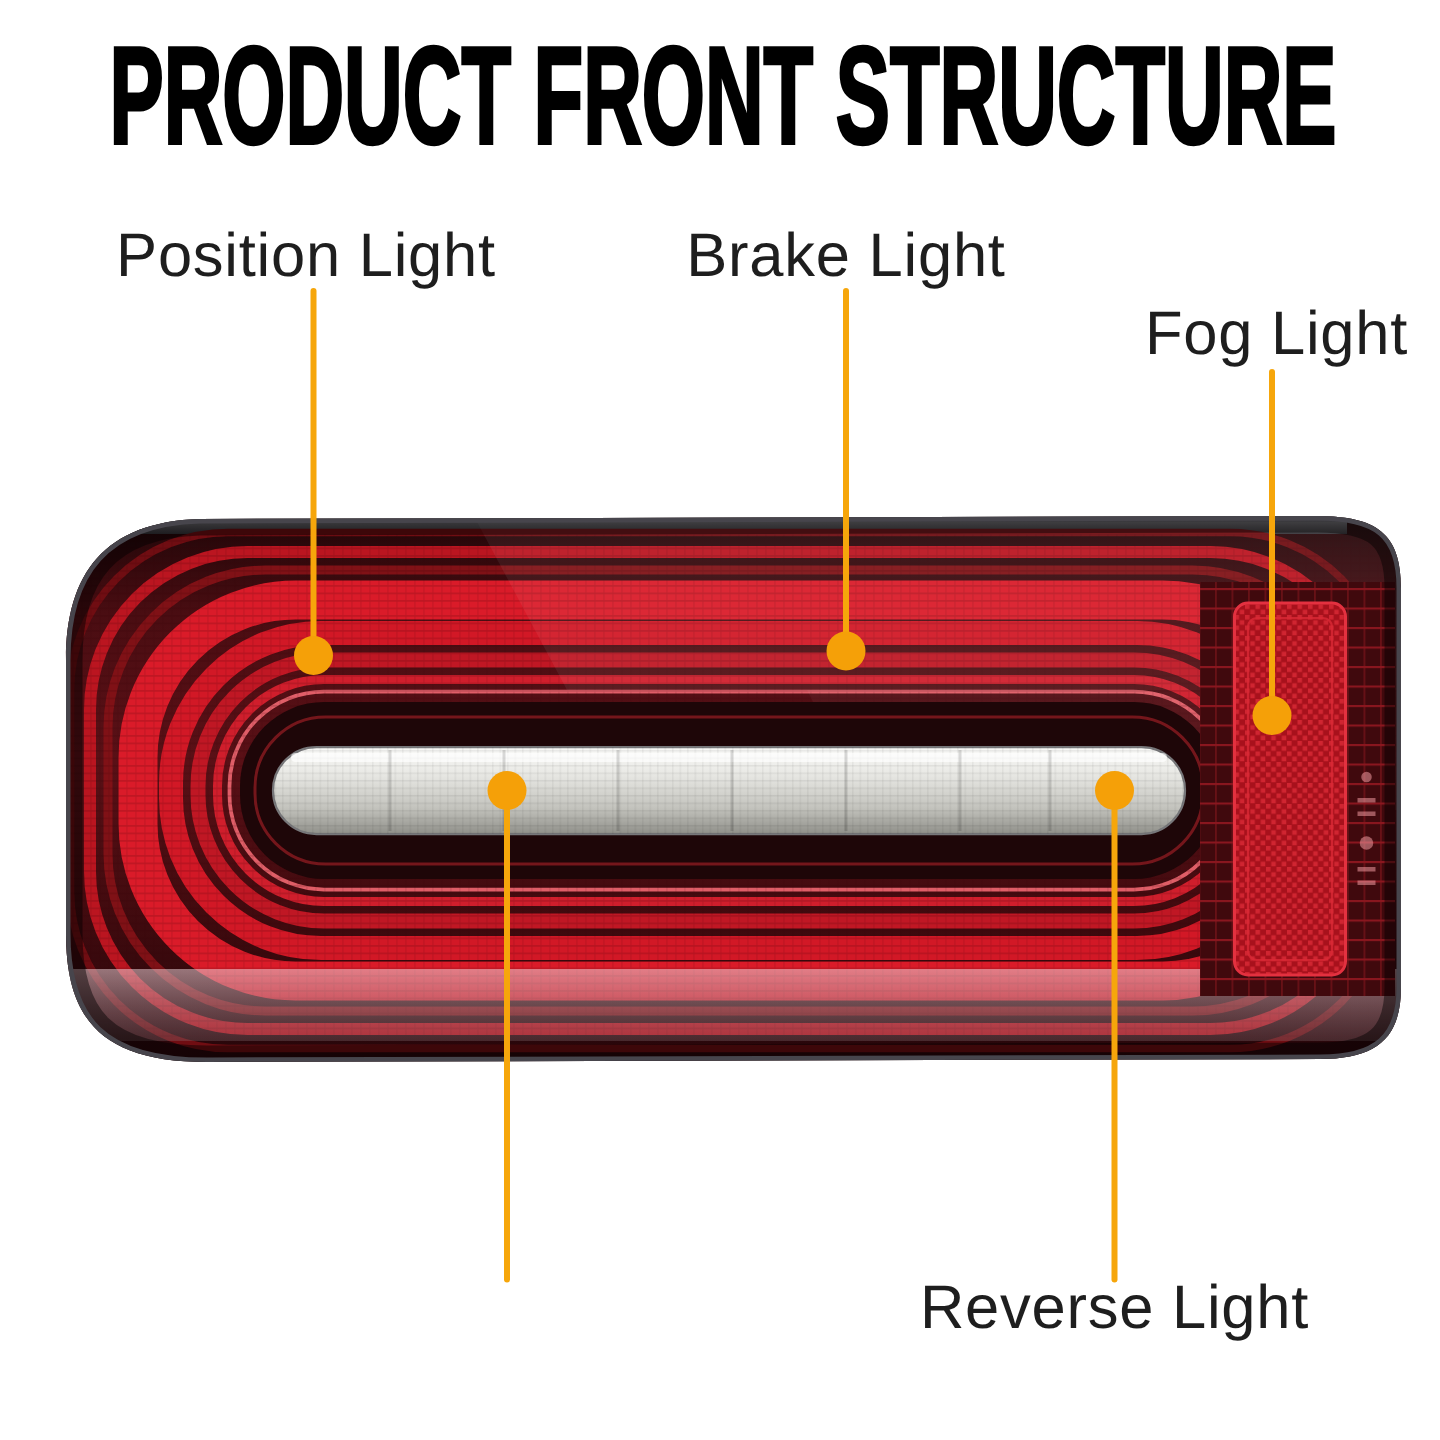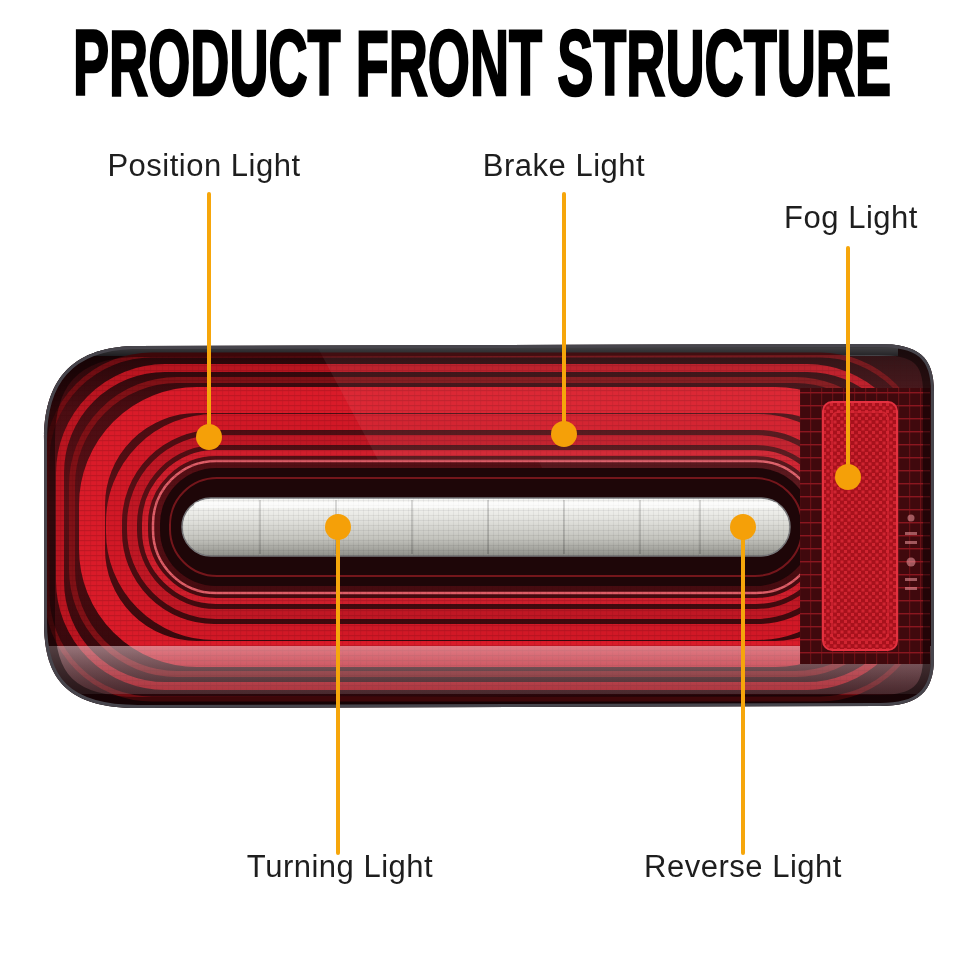--- a/index.html
+++ b/index.html
@@ -1,21 +1,21 @@
 <!DOCTYPE html>
 <html><head>
 <meta charset="utf-8">
 <style>
   html,body{margin:0;padding:0;background:#ffffff;}
   body{width:960px;height:960px;position:relative;overflow:hidden;
        font-family:"Liberation Sans",sans-serif;}
   .stage{position:absolute;inset:0;}
   .title-svg{position:absolute;left:0;top:0;width:960px;height:110px;}
   .callout-label{position:absolute;transform:translateX(-50%);white-space:nowrap;
-       font-size:31px;color:#1e1e1e;letter-spacing:.5px;line-height:1.0;}
+       font-size:41px;color:#1e1e1e;letter-spacing:.5px;line-height:1.0;}
   .leader{position:absolute;width:4px;background:#F6A60B;border-radius:2px;z-index:3;}
   .dot{position:absolute;width:26px;height:26px;border-radius:50%;background:#F5A008;z-index:4;}
   .lbl{z-index:5;}
   .lamp-svg{position:absolute;left:18px;top:340px;width:922px;height:372px;z-index:1;}
   #lbl-position{left:204px;top:150px;}
   #lbl-brake{left:564px;top:150px;}
   #lbl-fog{left:851px;top:202px;}
   #lbl-turning{left:340px;top:851px;}
   #lbl-reverse{left:743px;top:851px;text-align:right;}
   #ln-position{left:207px;top:192px;height:245px;}
@@ -153,16 +153,15 @@
 
   <div class="dot" id="dot-position"></div>
   <div class="dot" id="dot-brake"></div>
   <div class="dot" id="dot-fog"></div>
   <div class="dot" id="dot-turning"></div>
   <div class="dot" id="dot-reverse"></div>
 
   <div class="callout-label lbl" id="lbl-position">Position Light</div>
   <div class="callout-label lbl" id="lbl-brake">Brake Light</div>
   <div class="callout-label lbl" id="lbl-fog">Fog Light</div>
-  <div class="callout-label lbl" id="lbl-turning">Turning Light</div>
   <div class="callout-label lbl" id="lbl-reverse">Reverse Light</div>
 
 </div>
 
 </body></html>

